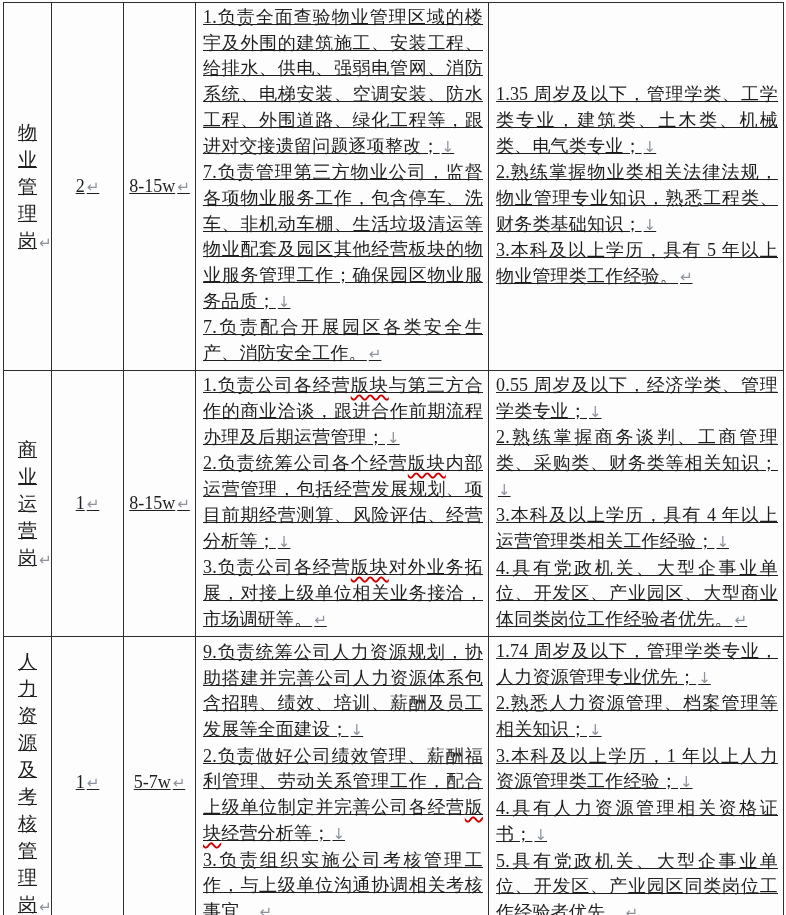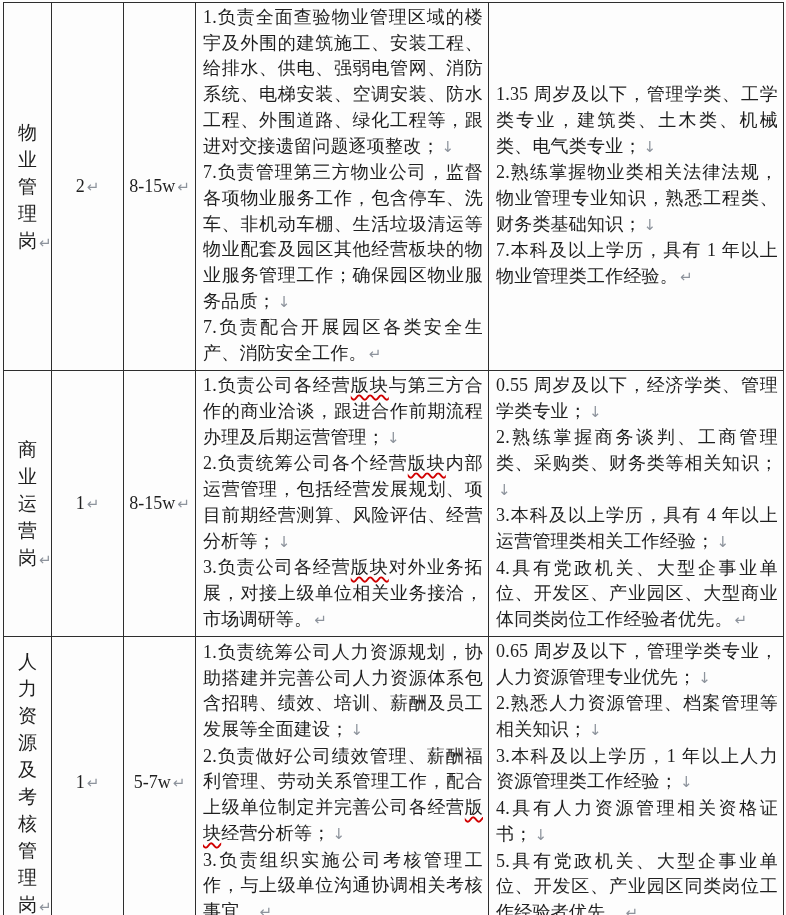--- a/index.html
+++ b/index.html
@@ -17,20 +17,21 @@
     font-family:"Liberation Serif","DejaVu Serif",serif;
   }
   table.job-table{
     position:absolute;left:3px;top:2px;width:780px;
     border-collapse:collapse;table-layout:fixed;
   }
   table.job-table td{
     border:1px solid var(--border-color);
     vertical-align:middle;
     overflow:hidden;
+    text-decoration:underline;
   }
   tr.r1{height:358px;}
   tr.r2{height:265px;}
   tr.r3{height:279px;}
   
   .vcell{
     display:flex;flex-direction:column;align-items:center;justify-content:center;
     height:100%;font-size:19px;line-height:27px;
   }
   .vchar{position:relative;}
@@ -85,21 +86,21 @@
       <span>8-15w</span><span class="mark">↵</span>
     </td>
     <td class="c-text">
             <div class="para"><span>1.负责全面查验物业管理区域的楼宇及外围的建筑施工、安装工程、给排水、供电、强弱电管网、消防系统、电梯安装、空调安装、防水工程、外围道路、绿化工程等，跟进对交接遗留问题逐项整改；</span><span class="mark">↓</span></div>
             <div class="para"><span>7.负责管理第三方物业公司，监督各项物业服务工作，包含停车、洗车、非机动车棚、生活垃圾清运等物业配套及园区其他经营板块的物业服务管理工作；确保园区物业服务品质；</span><span class="mark">↓</span></div>
             <div class="para"><span>7.负责配合开展园区各类安全生产、消防安全工作。</span><span class="mark">↵</span></div>
           </td>
     <td class="c-text">
             <div class="para"><span>1.35 周岁及以下，管理学类、工学类专业，建筑类、土木类、机械类、电气类专业；</span><span class="mark">↓</span></div>
             <div class="para"><span>2.熟练掌握物业类相关法律法规，物业管理专业知识，熟悉工程类、财务类基础知识；</span><span class="mark">↓</span></div>
-            <div class="para"><span>7.本科及以上学历，具有 1 年以上物业管理类工作经验。</span><span class="mark">↵</span></div>
+            <div class="para"><span>3.本科及以上学历，具有 5 年以上物业管理类工作经验。</span><span class="mark">↵</span></div>
           </td>
   </tr>
 
   <tr class="r2">
     <td>
       <div class="vcell">
               <div class="vchar">商</div>
               <div class="vchar">业</div>
               <div class="vchar">运</div>
               <div class="vchar">营</div>
@@ -140,26 +141,26 @@
               <div class="vchar">岗<span class="mark">↵</span></div>
             </div>
     </td>
     <td class="c-num">
       <span>1</span><span class="mark">↵</span>
     </td>
     <td class="c-num">
       <span>5-7w</span><span class="mark">↵</span>
     </td>
     <td class="c-text">
-            <div class="para"><span>1.负责统筹公司人力资源规划，协助搭建并完善公司人力资源体系包含招聘、绩效、培训、薪酬及员工发展等全面建设；</span><span class="mark">↓</span></div>
+            <div class="para"><span>9.负责统筹公司人力资源规划，协助搭建并完善公司人力资源体系包含招聘、绩效、培训、薪酬及员工发展等全面建设；</span><span class="mark">↓</span></div>
             <div class="para"><span>2.负责做好公司绩效管理、薪酬福利管理、劳动关系管理工作，配合上级单位制定并完善公司各经营</span><span class="sp-err">版块</span><span>经营分析等；</span><span class="mark">↓</span></div>
             <div class="para"><span>3.负责组织实施公司考核管理工作，与上级单位沟通协调相关考核事宜。</span><span class="mark">↵</span></div>
           </td>
     <td class="c-text">
-            <div class="para"><span>0.65 周岁及以下，管理学类专业，人力资源管理专业优先；</span><span class="mark">↓</span></div>
+            <div class="para"><span>1.74 周岁及以下，管理学类专业，人力资源管理专业优先；</span><span class="mark">↓</span></div>
             <div class="para"><span>2.熟悉人力资源管理、档案管理等相关知识；</span><span class="mark">↓</span></div>
             <div class="para"><span>3.本科及以上学历，1 年以上人力资源管理类工作经验；</span><span class="mark">↓</span></div>
             <div class="para"><span>4.具有人力资源管理相关资格证书；</span><span class="mark">↓</span></div>
             <div class="para"><span>5.具有党政机关、大型企事业单位、开发区、产业园区同类岗位工作经验者优先。</span><span class="mark">↵</span></div>
           </td>
   </tr>
 </tbody>
   </table>
 </div>
 

